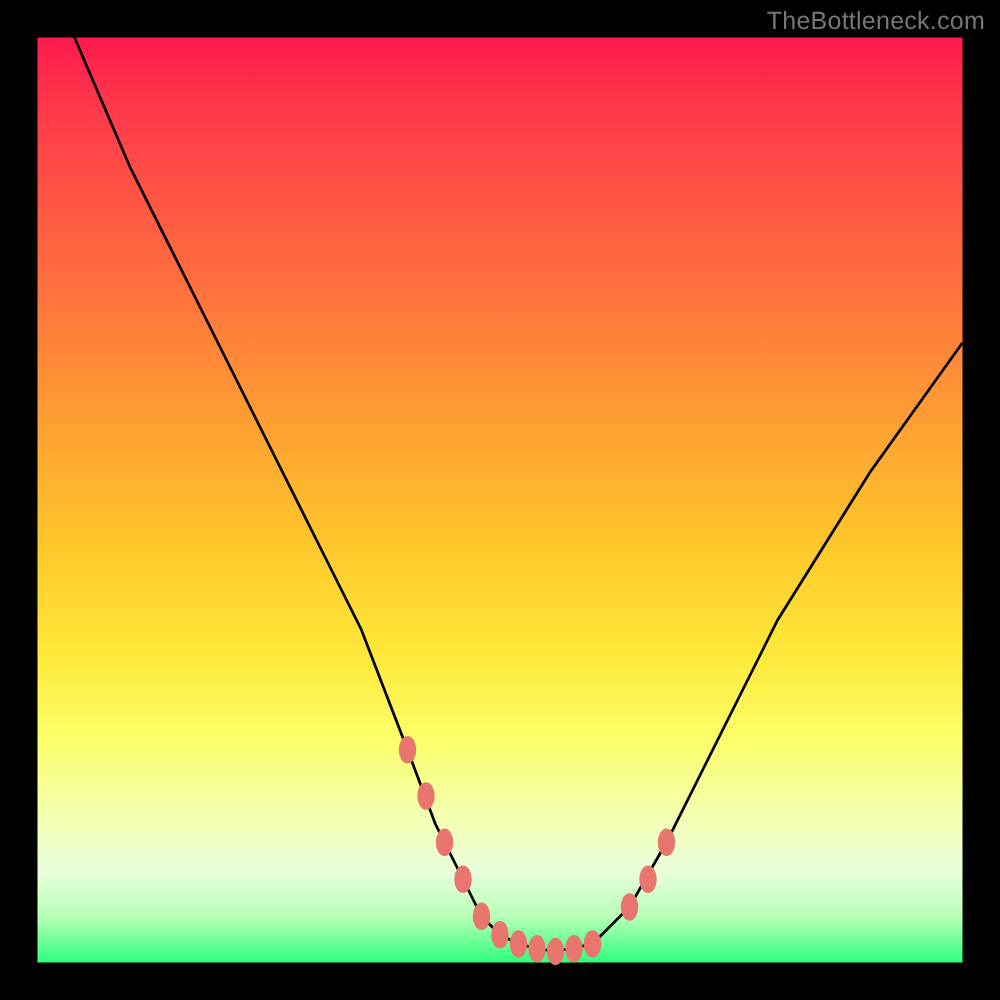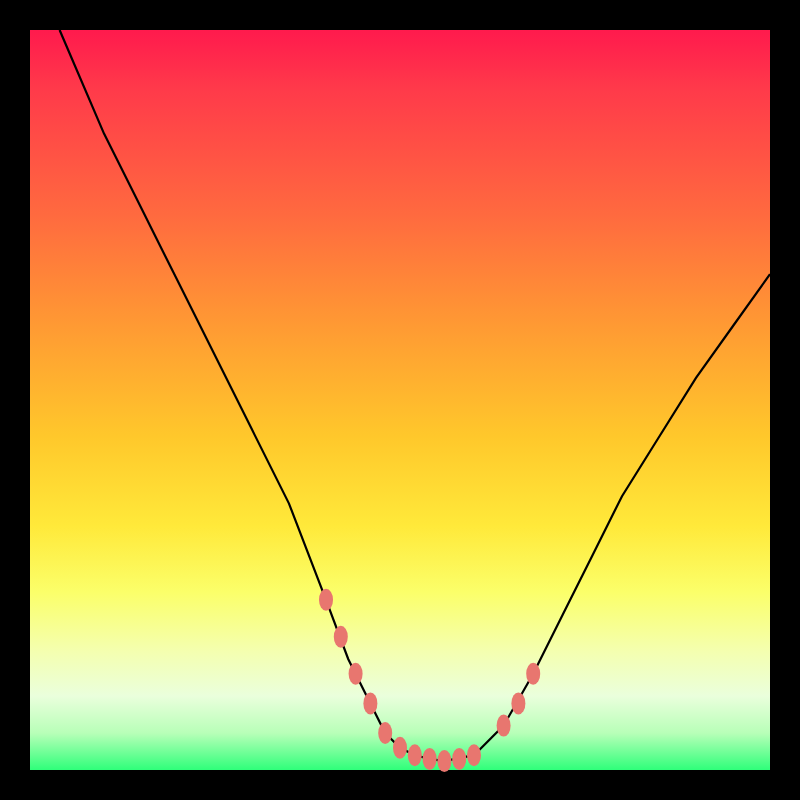--- a/index.html
+++ b/index.html
@@ -57,20 +57,21 @@
     width: 740px;
     height: 740px;
     overflow: visible;
   }
 </style>
 </head>
 <body>
 
 <div class="frame">
 
+  <div class="watermark">TheBottleneck.com</div>
 
   <div class="plot">
     <svg class="curve" viewBox="0 0 740 740" preserveAspectRatio="none">
       <path id="main-curve" fill="none" stroke="#000000" stroke-width="2.2" d="M29.6 0.0 L74.0 103.6 L111.0 177.6 L148.0 251.6 L185.0 325.6 L222.0 399.6 L259.0 473.6 L296.0 569.8 L318.2 629.0 L340.4 673.4 L355.2 703.0 L370.0 717.8 L384.8 725.2 L399.6 728.9 L414.4 731.1 L444.0 725.2 L473.6 695.6 L503.2 643.8 L532.8 584.6 L562.4 525.4 L592.0 466.2 L629.0 407.0 L666.0 347.8 L703.0 296.0 L740.0 244.2"></path>
       <g id="marker-group">
           <ellipse cx="296.0" cy="569.8" rx="7" ry="11" fill="#e8766f"></ellipse>
           <ellipse cx="310.8" cy="606.8" rx="7" ry="11" fill="#e8766f"></ellipse>
           <ellipse cx="325.6" cy="643.8" rx="7" ry="11" fill="#e8766f"></ellipse>
           <ellipse cx="340.4" cy="673.4" rx="7" ry="11" fill="#e8766f"></ellipse>
           <ellipse cx="355.2" cy="703.0" rx="7" ry="11" fill="#e8766f"></ellipse>

